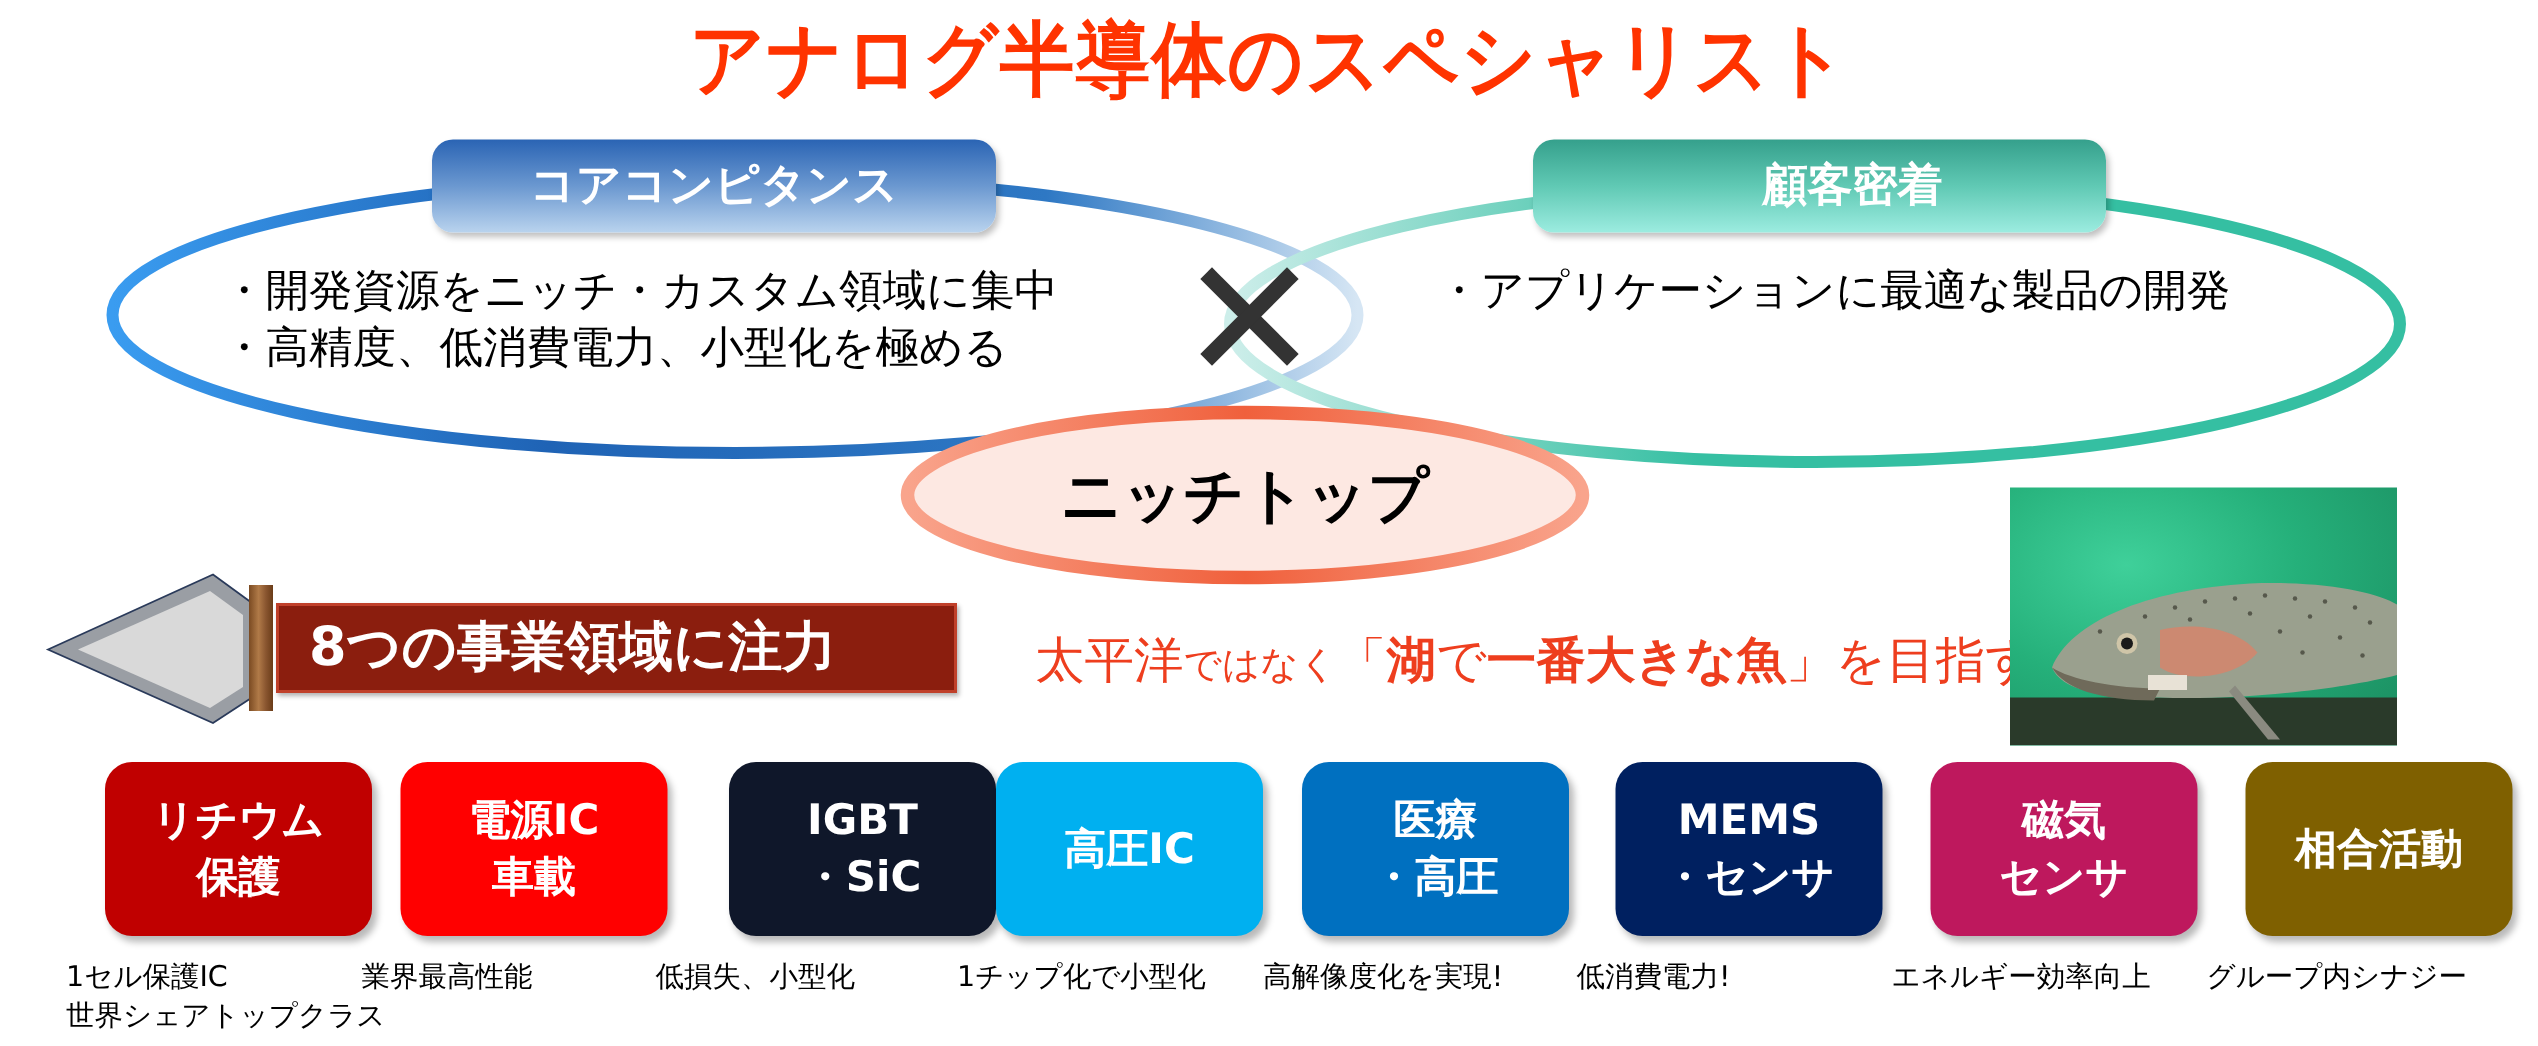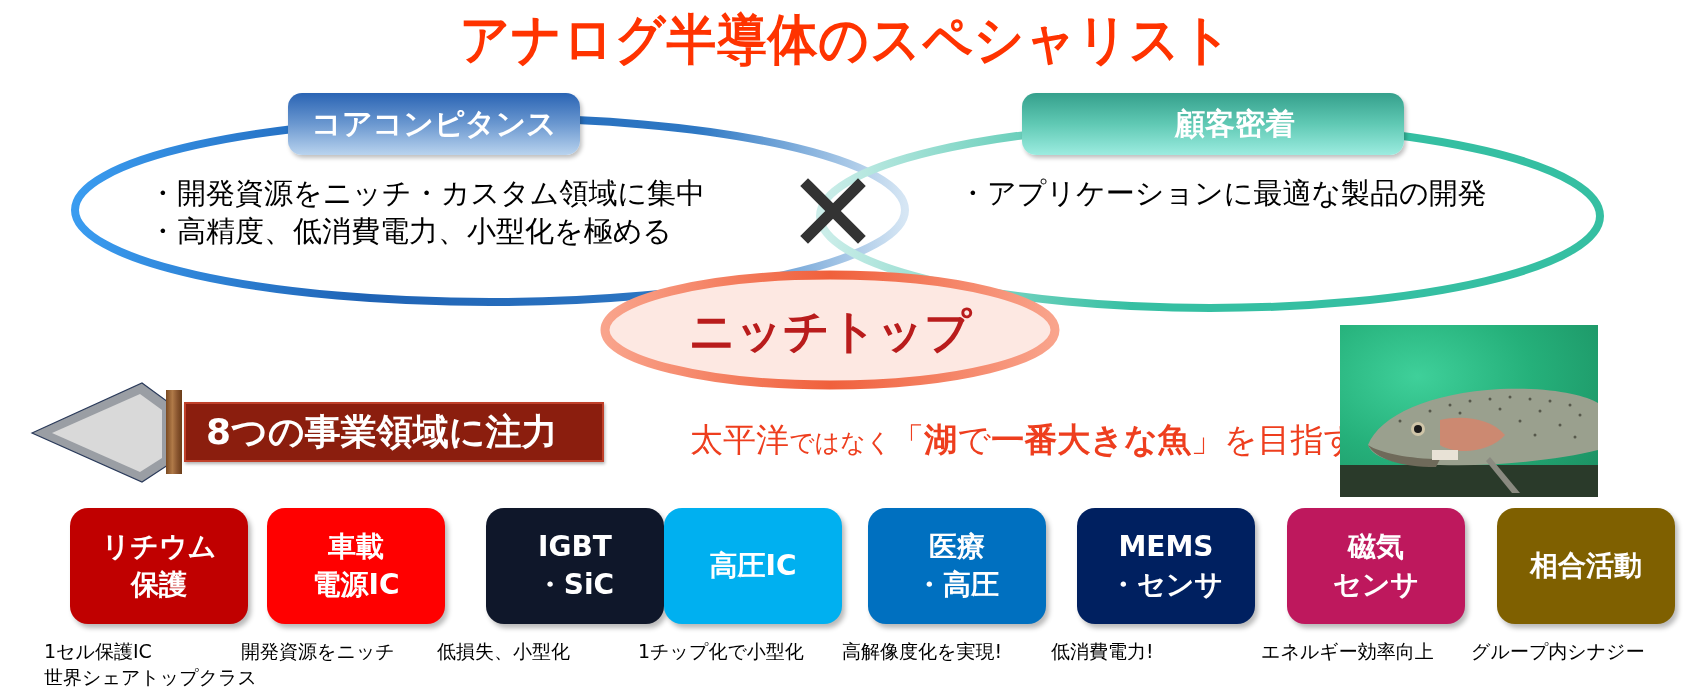--- a/index.html
+++ b/index.html
@@ -12,34 +12,34 @@
       left: 0; width: 1692px; top: 4px; text-align: center;
       font-size: 54px; font-weight: bold; color: #ff3300; letter-spacing: 1px;
       transform: scaleX(0.92);
     }
     svg.bg { position: absolute; left: 0; top: 0; }
     .tab {
       border-radius: 14px; color: #fff; font-weight: bold; font-size: 30px;
       text-align: center; line-height: 62px; height: 62px;
       box-shadow: 2px 3px 4px rgba(0,0,0,0.25);
     }
-    .tab-blue { left: 288px; top: 93px; width: 292px;
+    .tab-blue { left: 288px; top: 93px; width: 376px;
       background: linear-gradient(to bottom, #2a64b4 0%, #6b98d0 50%, #b9d3ee 100%); }
     .tab-teal { left: 1022px; top: 93px; width: 338px;
       background: linear-gradient(to bottom, #35a08c 0%, #60c9b4 50%, #9cece0 100%); padding-left: 44px; }
     .bullets { font-size: 29px; color: #000; line-height: 38px; }
     .bullets div { white-space: nowrap; }
     .bul-left { left: 148px; top: 174px; }
     .bul-right { left: 958px; top: 174px; }
     .niche-label {
       left: 604px; top: 286px; width: 452px; height: 90px; line-height: 90px;
-      text-align: center; font-size: 46px; font-weight: bold; color: #b91c1c;
+      text-align: center; font-size: 40px; font-weight: bold; color: #000000;
     }
     .banner {
-      left: 184px; top: 402px; width: 420px; height: 60px; background: #8b1e0e;
+      left: 184px; top: 402px; width: 454px; height: 60px; background: #8b1e0e;
       border: 2px solid #c0402a; box-sizing: border-box;
       color: #fff; font-weight: bold; font-size: 36px; line-height: 56px; padding-left: 20px;
       box-shadow: 1px 2px 3px rgba(0,0,0,0.3);
     }
     .post {
       left: 166px; top: 390px; width: 16px; height: 84px;
       background: linear-gradient(to right, #7a4a22, #b07a48 40%, #8a5630 70%, #6a3c18);
     }
     .slogan {
       left: 690px; top: 418px; font-size: 33px; color: #ee3e1e; white-space: nowrap;
@@ -154,22 +154,22 @@
         <circle cx="235" cy="112" r="1.5"></circle>
     </g>
   </svg>
 </div>
 
 <div class="abs domain-box" style="left:70px;background:#c00000">
   <div>リチウム</div>
   <div>保護</div>
 </div>
 <div class="abs domain-box" style="left:267px;background:#ff0000">
+  <div>電源IC</div>
   <div>車載</div>
-  <div>電源IC</div>
 </div>
 <div class="abs domain-box" style="left:486px;background:#0f172a">
   <div>IGBT</div>
   <div>・SiC</div>
 </div>
 <div class="abs domain-box" style="left:664px;background:#00b0f0">
   <div>高圧IC</div>
 </div>
 <div class="abs domain-box" style="left:868px;background:#0070c0">
   <div>医療</div>
@@ -185,21 +185,21 @@
 </div>
 <div class="abs domain-box" style="left:1497px;background:#7f6000">
   <div>相合活動</div>
 </div>
 
 <div class="abs domain-desc" style="left:44px">
   <div>1セル保護IC</div>
   <div>世界シェアトップクラス</div>
 </div>
 <div class="abs domain-desc" style="left:241px">
-  <div>開発資源をニッチ</div>
+  <div>業界最高性能</div>
 </div>
 <div class="abs domain-desc" style="left:437px">
   <div>低損失、小型化</div>
 </div>
 <div class="abs domain-desc" style="left:638px">
   <div>1チップ化で小型化</div>
 </div>
 <div class="abs domain-desc" style="left:842px">
   <div>高解像度化を実現!</div>
 </div>

